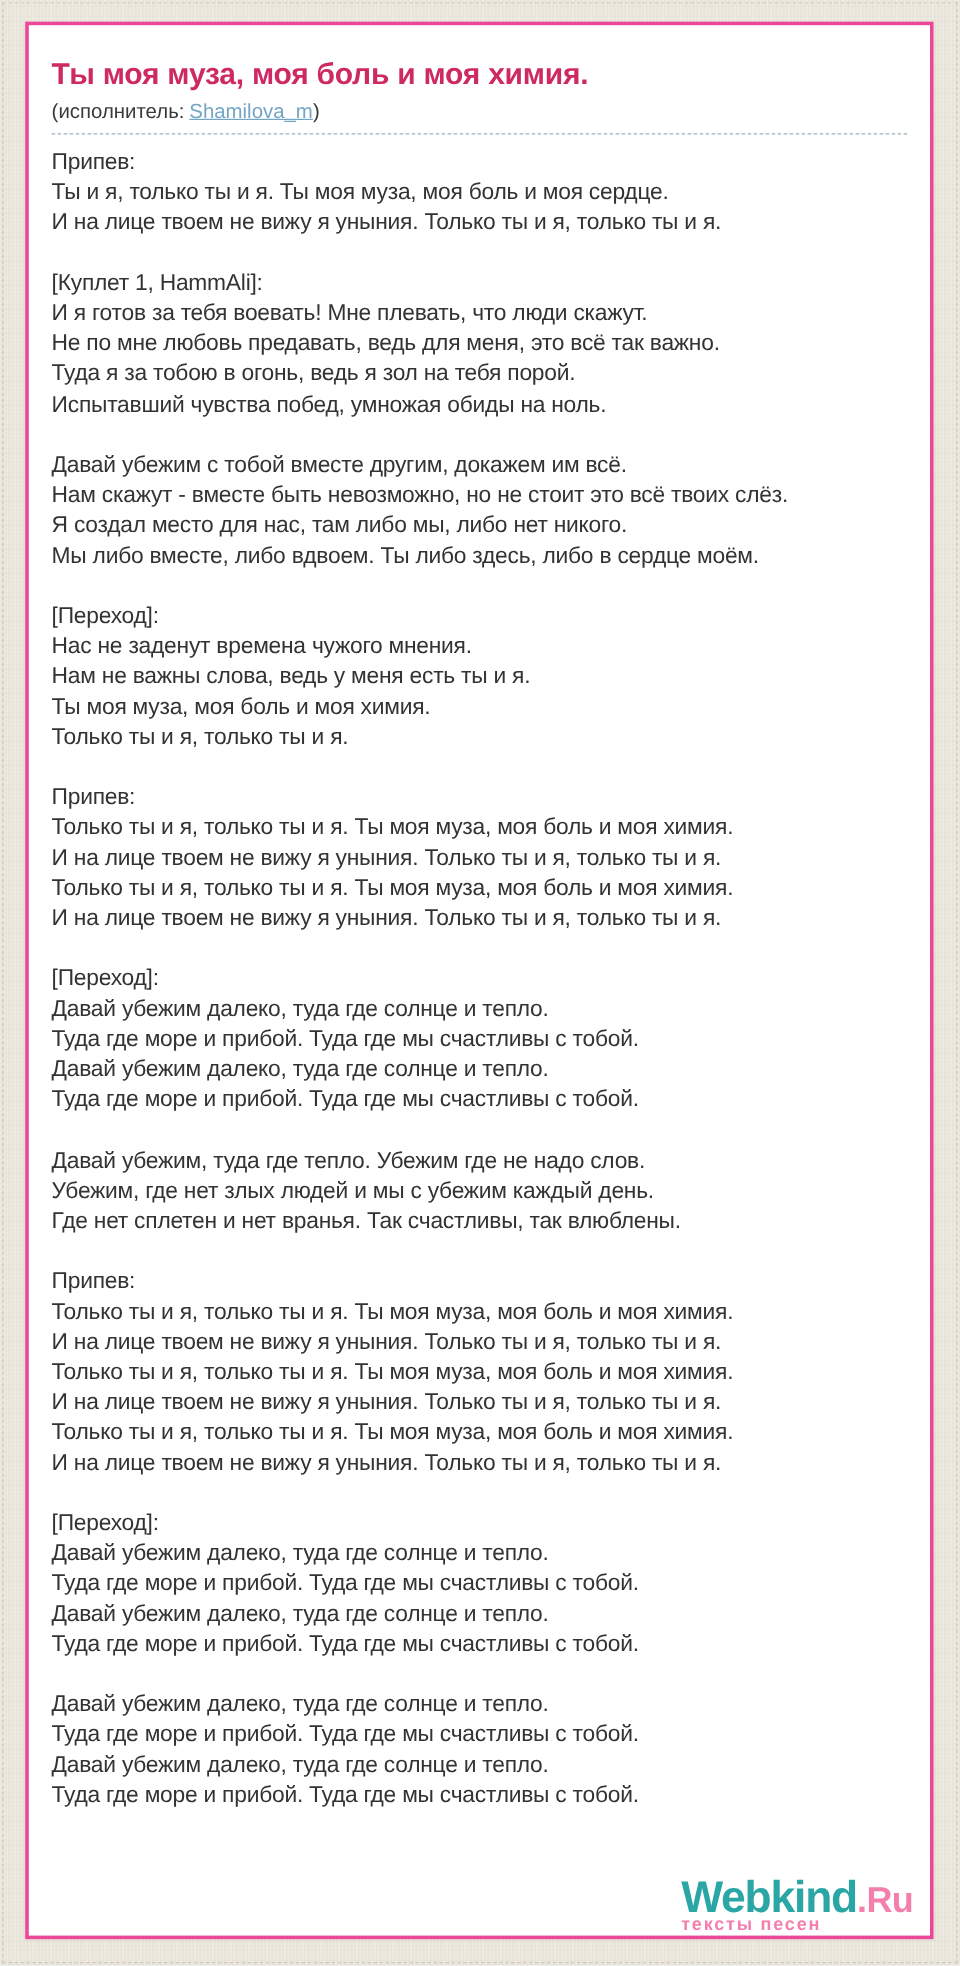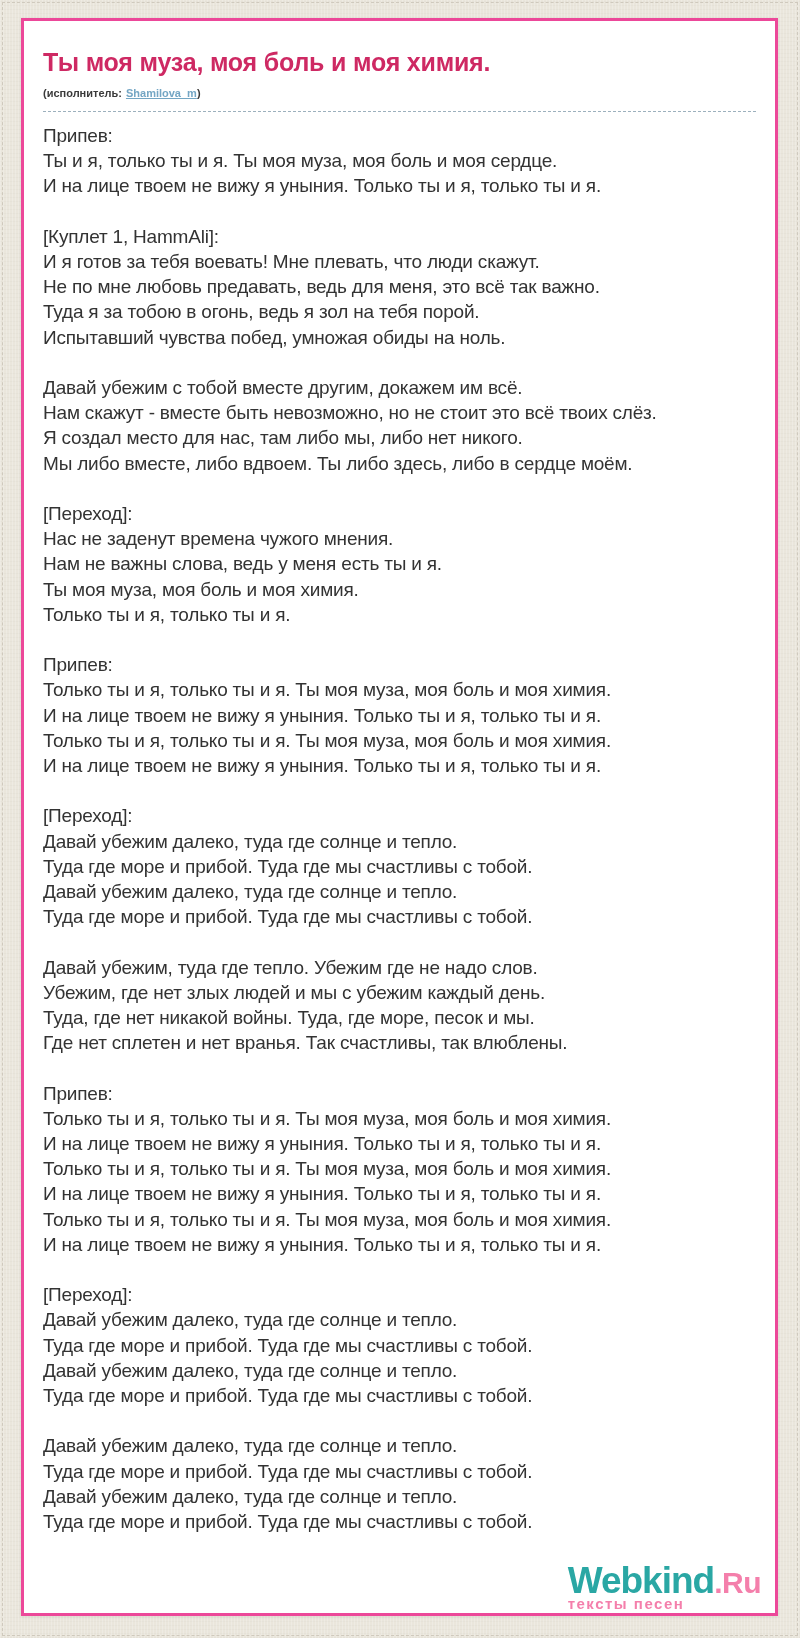--- a/index.html
+++ b/index.html
@@ -44,24 +44,23 @@
   }
   .title {
     margin: 10px 0 5px 0;
     font-size: 25px;
     line-height: 30px;
     font-weight: bold;
     color: var(--title-color);
     letter-spacing: -0.2px;
   }
   .artist-line {
-    font-size: 11px;
+    font-size: 17px;
     line-height: 22px;
     color: #3a3a3a;
-    font-weight: bold;
   }
   .artist-link {
     color: var(--link-color);
     text-decoration: underline;
     margin-left: 4px;
     cursor: pointer;
   }
   .separator {
     border: 0;
     border-top: 1px dashed #9cb0bd;
@@ -152,21 +151,20 @@
       <div class="stanza">
         <div class="line">[Переход]:</div>
         <div class="line">Давай убежим далеко, туда где солнце и тепло.</div>
         <div class="line">Туда где море и прибой. Туда где мы счастливы с тобой.</div>
         <div class="line">Давай убежим далеко, туда где солнце и тепло.</div>
         <div class="line">Туда где море и прибой. Туда где мы счастливы с тобой.</div>
       </div>
       <div class="stanza">
         <div class="line">Давай убежим, туда где тепло. Убежим где не надо слов.</div>
         <div class="line">Убежим, где нет злых людей и мы с убежим каждый день.</div>
-        <div class="line">Туда, где нет никакой войны. Туда, где море, песок и мы.</div>
         <div class="line">Где нет сплетен и нет вранья. Так счастливы, так влюблены.</div>
       </div>
       <div class="stanza">
         <div class="line">Припев:</div>
         <div class="line">Только ты и я, только ты и я. Ты моя муза, моя боль и моя химия.</div>
         <div class="line">И на лице твоем не вижу я уныния. Только ты и я, только ты и я.</div>
         <div class="line">Только ты и я, только ты и я. Ты моя муза, моя боль и моя химия.</div>
         <div class="line">И на лице твоем не вижу я уныния. Только ты и я, только ты и я.</div>
         <div class="line">Только ты и я, только ты и я. Ты моя муза, моя боль и моя химия.</div>
         <div class="line">И на лице твоем не вижу я уныния. Только ты и я, только ты и я.</div>

